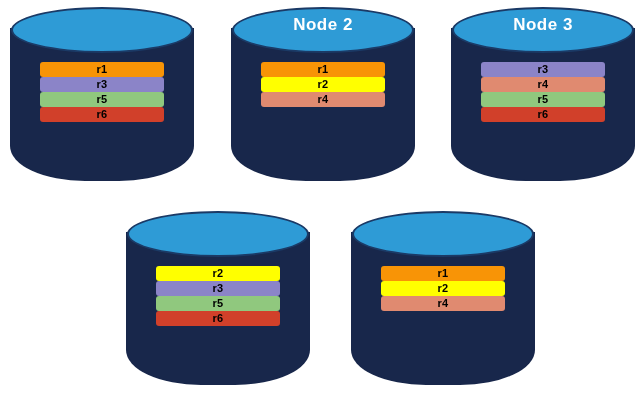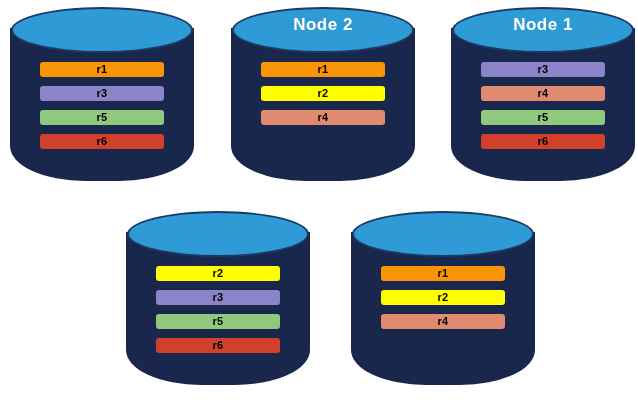--- a/index.html
+++ b/index.html
@@ -69,21 +69,21 @@
   .bars {
     position: absolute;
     left: 29px;
     top: 55px;
     width: 124px;
     z-index: 4;
   }
 
   .bar {
     height: 15px;
-    margin-bottom: 9px;
+    margin-bottom: 0;
     border-radius: 3px;
     color: #000000;
     font-size: 11px;
     font-weight: bold;
     line-height: 15px;
     text-align: center;
     letter-spacing: 0.2px;
   }
   .bar:last-child { margin-bottom: 0; }
 </style>
@@ -107,21 +107,21 @@
       <div class="node-title">Node  2</div>
       <div class="bars">
         <div class="bar" style="background: rgb(248, 148, 6);">r1</div>
         <div class="bar" style="background: rgb(255, 255, 0);">r2</div>
         <div class="bar" style="background: rgb(224, 138, 112);">r4</div>
       </div>
     </div>
     <div class="node" style="left: 452px; top: 7px;">
       <div class="cyl-body"></div>
       <div class="cyl-top"></div>
-      <div class="node-title">Node  1</div>
+      <div class="node-title">Node  3</div>
       <div class="bars">
         <div class="bar" style="background: rgb(139, 132, 200);">r3</div>
         <div class="bar" style="background: rgb(224, 138, 112);">r4</div>
         <div class="bar" style="background: rgb(144, 200, 126);">r5</div>
         <div class="bar" style="background: rgb(209, 64, 42);">r6</div>
       </div>
     </div>
     <div class="node" style="left: 127px; top: 211px;">
       <div class="cyl-body"></div>
       <div class="cyl-top"></div>

